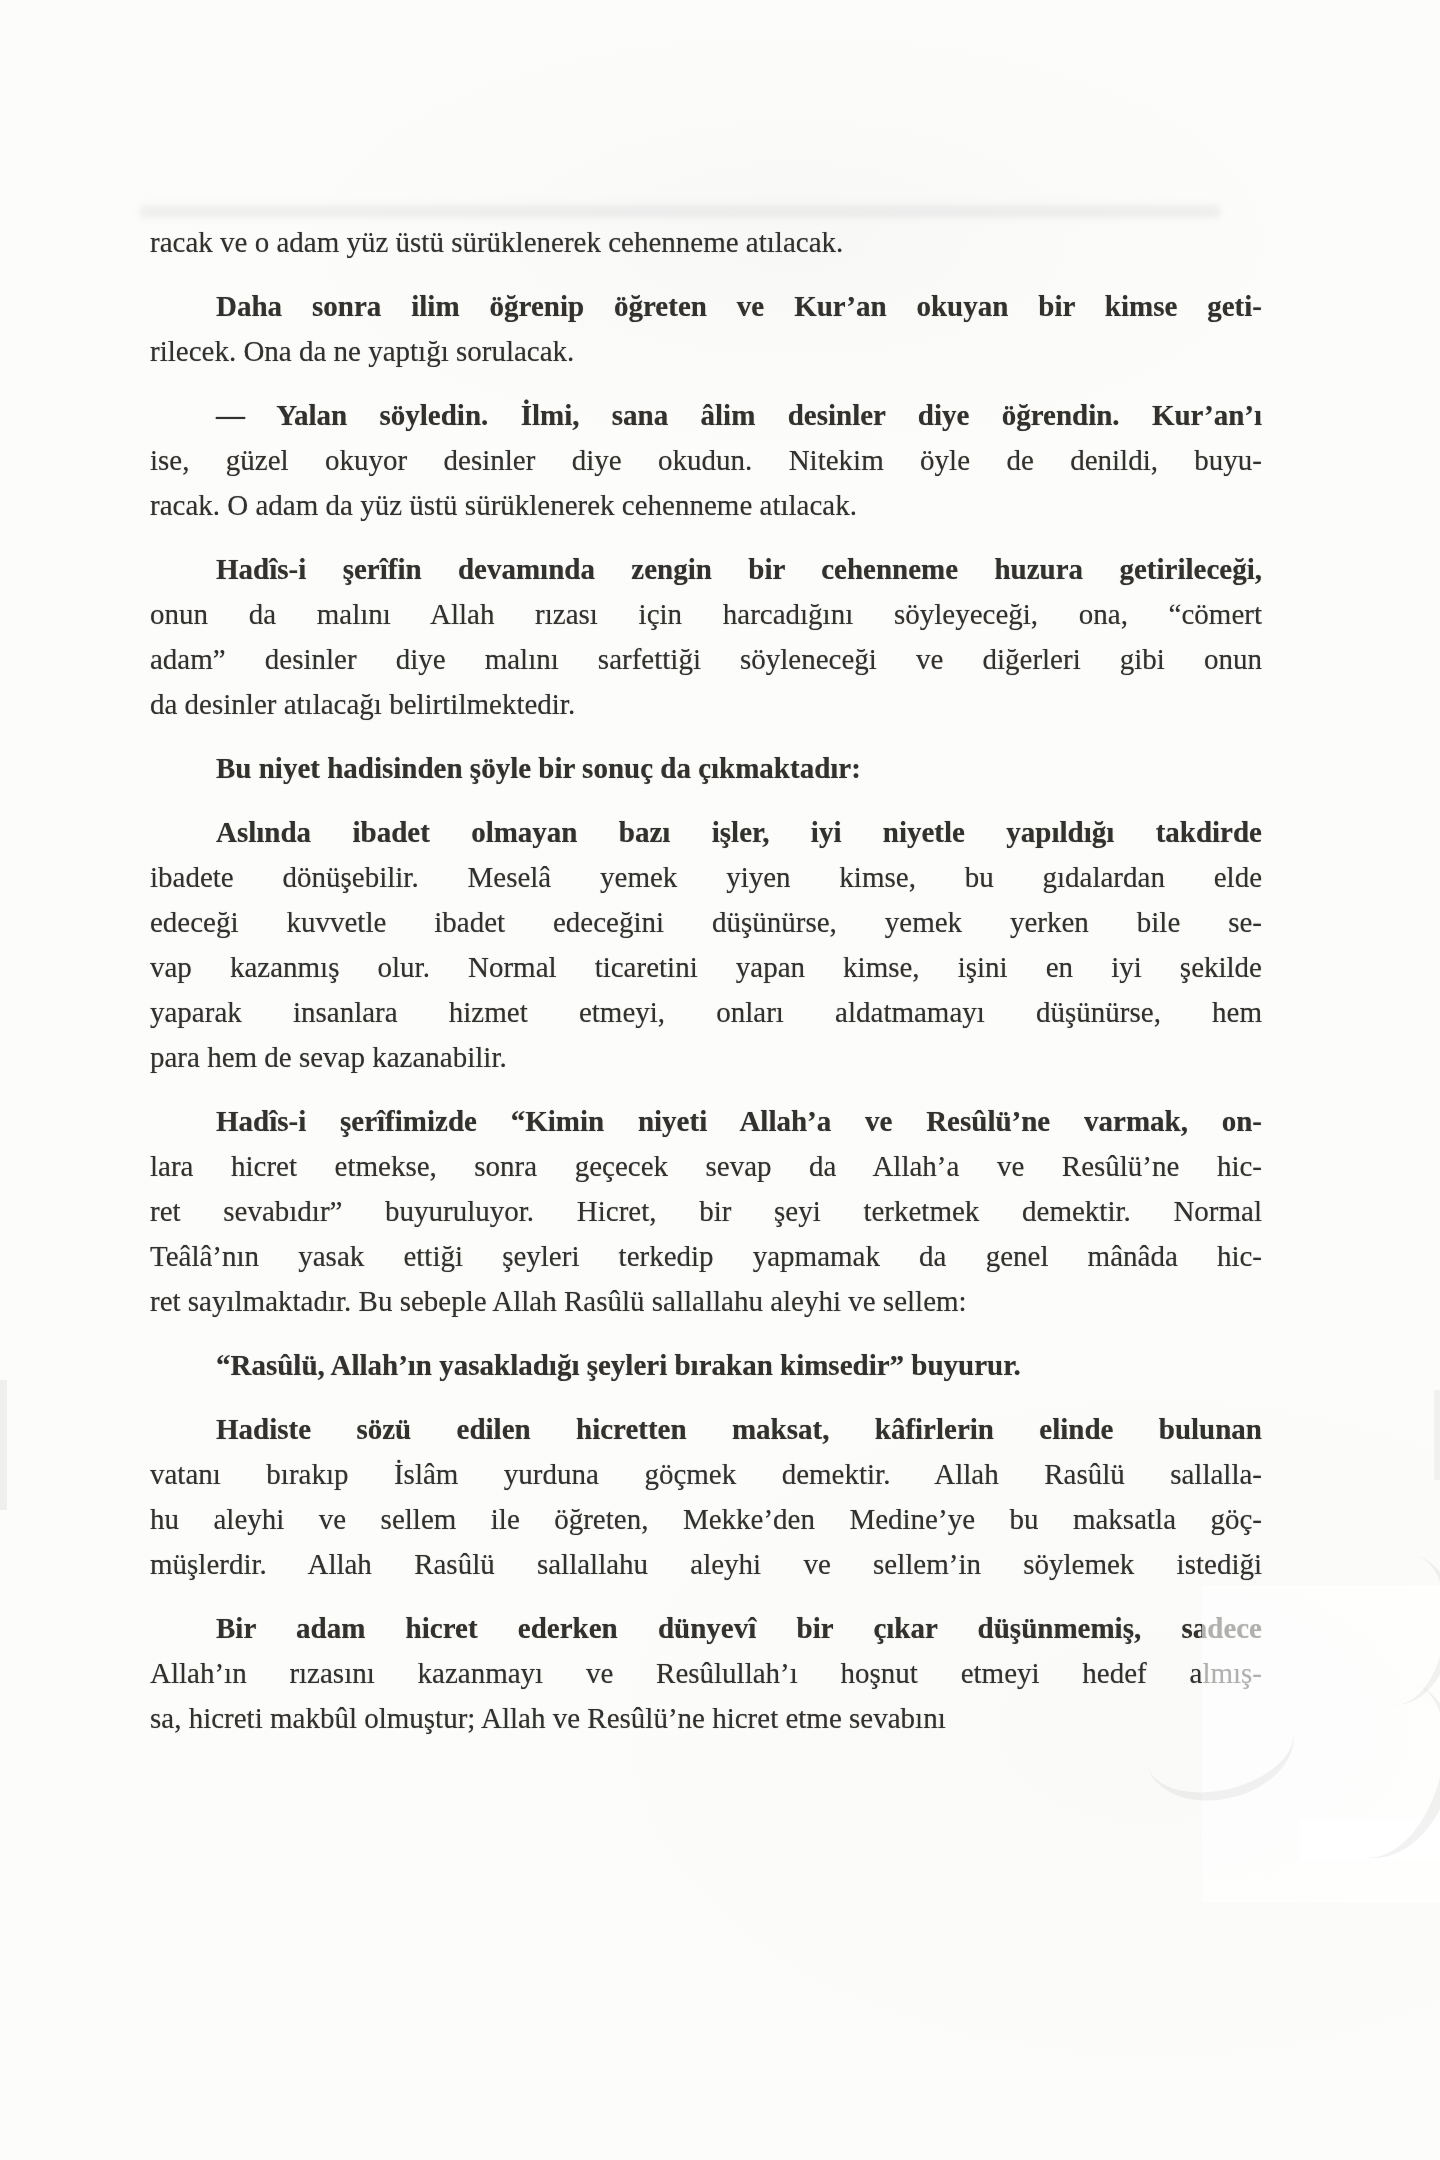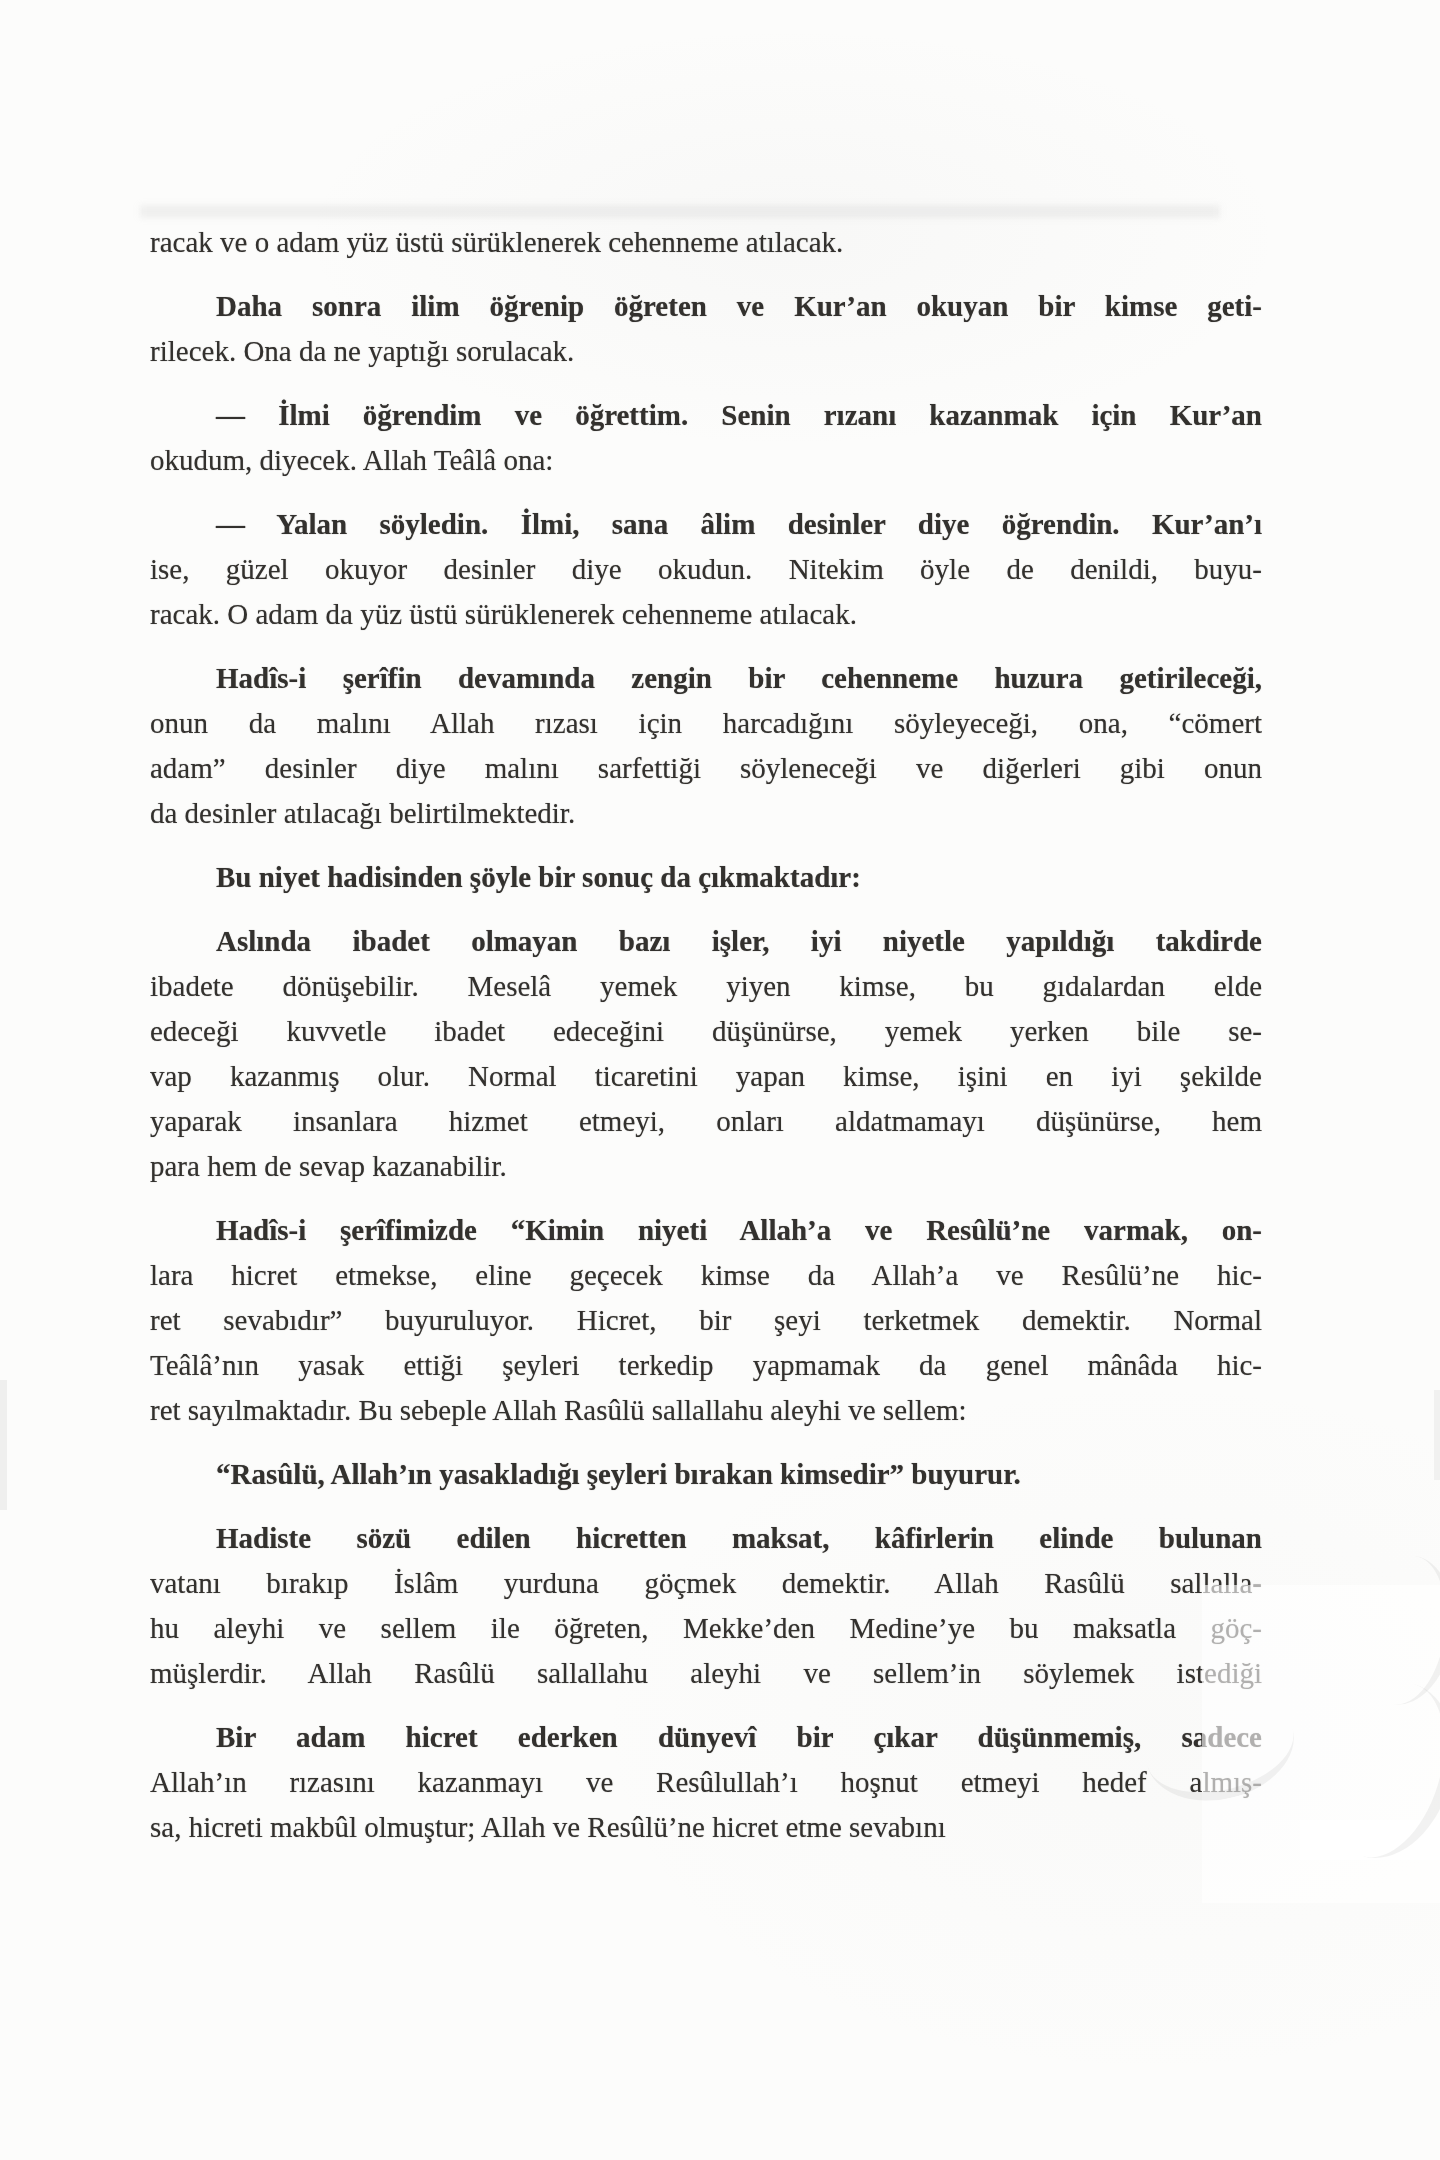--- a/index.html
+++ b/index.html
@@ -125,24 +125,20 @@
 
 <div class="text-block" style="color: rgb(51, 49, 46);">
     <div class="para">
       <div class="line last">racak ve o adam yüz üstü sürüklenerek cehenneme atılacak.</div>
     </div>
     <div class="para">
       <div class="line indent">Daha sonra ilim öğrenip öğreten ve Kur’an okuyan bir kimse geti-</div>
       <div class="line last">rilecek. Ona da ne yaptığı sorulacak.</div>
     </div>
     <div class="para">
-      <div class="line indent">— İlmi öğrendim ve öğrettim. Senin rızanı kazanmak için Kur’an</div>
-      <div class="line last">okudum, diyecek. Allah Teâlâ ona:</div>
-    </div>
-    <div class="para">
       <div class="line indent">— Yalan söyledin. İlmi, sana âlim desinler diye öğrendin. Kur’an’ı</div>
       <div class="line">ise, güzel okuyor desinler diye okudun. Nitekim öyle de denildi, buyu-</div>
       <div class="line last">racak. O adam da yüz üstü sürüklenerek cehenneme atılacak.</div>
     </div>
     <div class="para">
       <div class="line indent">Hadîs-i şerîfin devamında zengin bir cehenneme huzura getirileceği,</div>
       <div class="line">onun da malını Allah rızası için harcadığını söyleyeceği, ona, “cömert</div>
       <div class="line">adam” desinler diye malını sarfettiği söyleneceği ve diğerleri gibi onun</div>
       <div class="line last">da desinler atılacağı belirtilmektedir.</div>
     </div>
@@ -152,21 +148,21 @@
     <div class="para">
       <div class="line indent">Aslında ibadet olmayan bazı işler, iyi niyetle yapıldığı takdirde</div>
       <div class="line">ibadete dönüşebilir. Meselâ yemek yiyen kimse, bu gıdalardan elde</div>
       <div class="line">edeceği kuvvetle ibadet edeceğini düşünürse, yemek yerken bile se-</div>
       <div class="line">vap kazanmış olur. Normal ticaretini yapan kimse, işini en iyi şekilde</div>
       <div class="line">yaparak insanlara hizmet etmeyi, onları aldatmamayı düşünürse, hem</div>
       <div class="line last">para hem de sevap kazanabilir.</div>
     </div>
     <div class="para">
       <div class="line indent">Hadîs-i şerîfimizde “Kimin niyeti Allah’a ve Resûlü’ne varmak, on-</div>
-      <div class="line">lara hicret etmekse, eline geçecek kimse da Allah’a ve Resûlü’ne hic-</div>
+      <div class="line">lara hicret etmekse, sonra geçecek sevap da Allah’a ve Resûlü’ne hic-</div>
       <div class="line">ret sevabıdır” buyuruluyor. Hicret, bir şeyi terketmek demektir. Normal</div>
       <div class="line">Teâlâ’nın yasak ettiği şeyleri terkedip yapmamak da genel mânâda hic-</div>
       <div class="line last">ret sayılmaktadır. Bu sebeple Allah Rasûlü sallallahu aleyhi ve sellem:</div>
     </div>
     <div class="para">
       <div class="line last indent">“Rasûlü, Allah’ın yasakladığı şeyleri bırakan kimsedir” buyurur.</div>
     </div>
     <div class="para">
       <div class="line indent">Hadiste sözü edilen hicretten maksat, kâfirlerin elinde bulunan</div>
       <div class="line">vatanı bırakıp İslâm yurduna göçmek demektir. Allah Rasûlü sallalla-</div>

